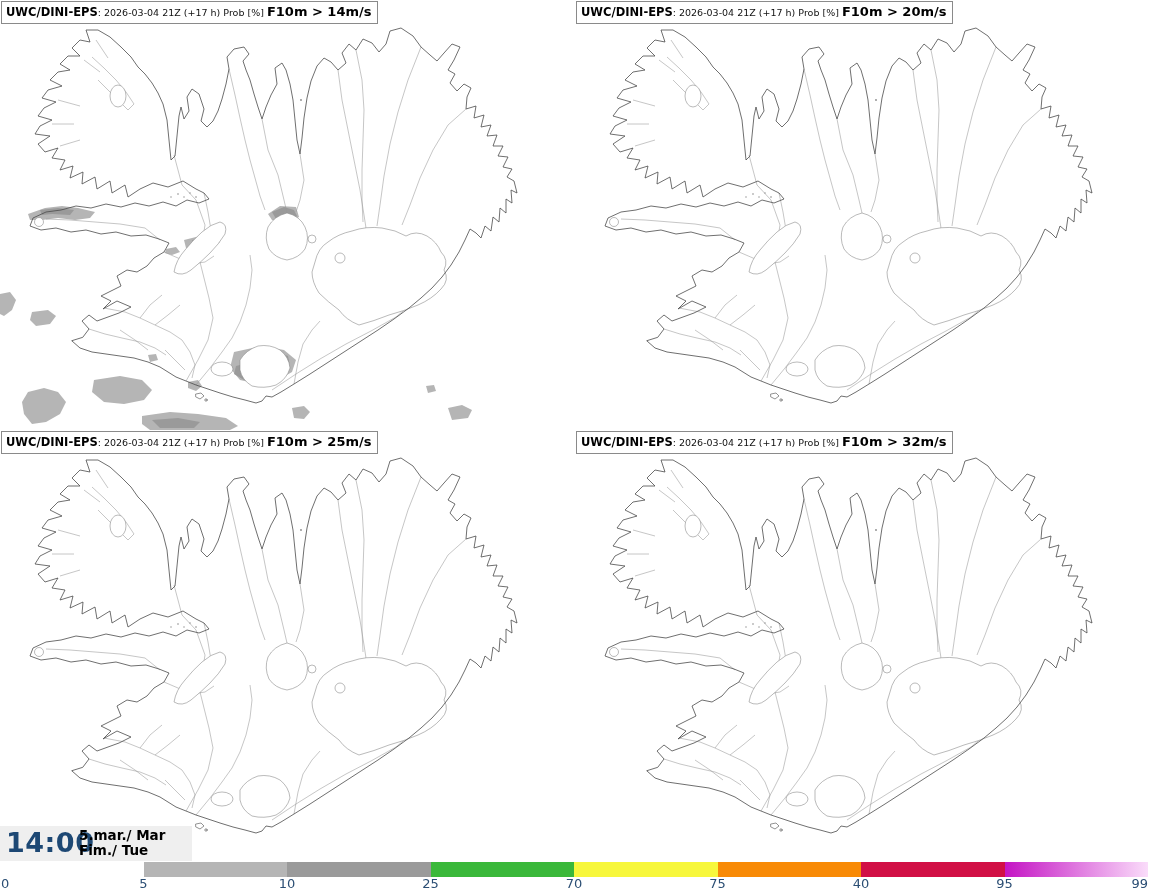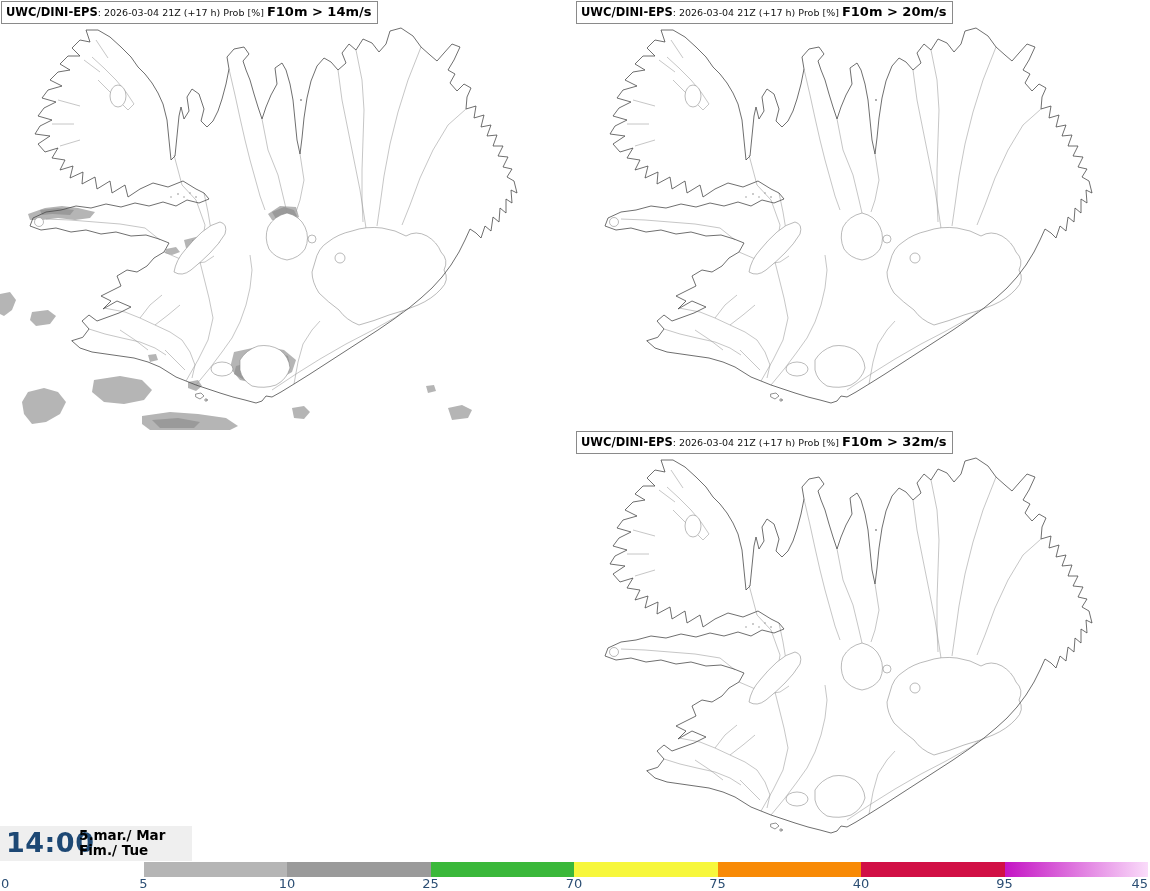--- a/index.html
+++ b/index.html
@@ -146,20 +146,26 @@
     <div class="title-box"><span class="t-model">UWC/DINI-EPS</span><span class="t-meta">: 2026-03-04 21Z (+17 h) Prob [%] </span><span class="t-thr">F10m &gt; 14m/s</span></div>
   </section>
 
   <section class="panel" id="panel-tr">
     <svg class="map-svg" viewBox="0 0 575 430">
       <use href="#iceland"></use>
     </svg>
     <div class="title-box"><span class="t-model">UWC/DINI-EPS</span><span class="t-meta">: 2026-03-04 21Z (+17 h) Prob [%] </span><span class="t-thr">F10m &gt; 20m/s</span></div>
   </section>
 
+  <section class="panel" id="panel-bl">
+    <svg class="map-svg" viewBox="0 0 575 430">
+      <use href="#iceland"></use>
+    </svg>
+    <div class="title-box"><span class="t-model">UWC/DINI-EPS</span><span class="t-meta">: 2026-03-04 21Z (+17 h) Prob [%] </span><span class="t-thr">F10m &gt; 25m/s</span></div>
+  </section>
 
   <section class="panel" id="panel-br">
     <svg class="map-svg" viewBox="0 0 575 430">
       <use href="#iceland"></use>
     </svg>
     <div class="title-box"><span class="t-model">UWC/DINI-EPS</span><span class="t-meta">: 2026-03-04 21Z (+17 h) Prob [%] </span><span class="t-thr">F10m &gt; 32m/s</span></div>
   </section>
 
   <div class="stamp">
     <span class="stamp-time">14:00</span>
@@ -181,16 +187,16 @@
   </div>
   <div class="cb-labels">
     <span class="cb-label first">0</span>
     <span class="cb-label" style="left:143.5px">5</span>
     <span class="cb-label" style="left:287px">10</span>
     <span class="cb-label" style="left:430.5px">25</span>
     <span class="cb-label" style="left:574px">70</span>
     <span class="cb-label" style="left:717.5px">75</span>
     <span class="cb-label" style="left:861px">40</span>
     <span class="cb-label" style="left:1004.5px">95</span>
-    <span class="cb-label last">45</span>
+    <span class="cb-label last">99</span>
   </div>
 
 </div>
 
 </body></html>

